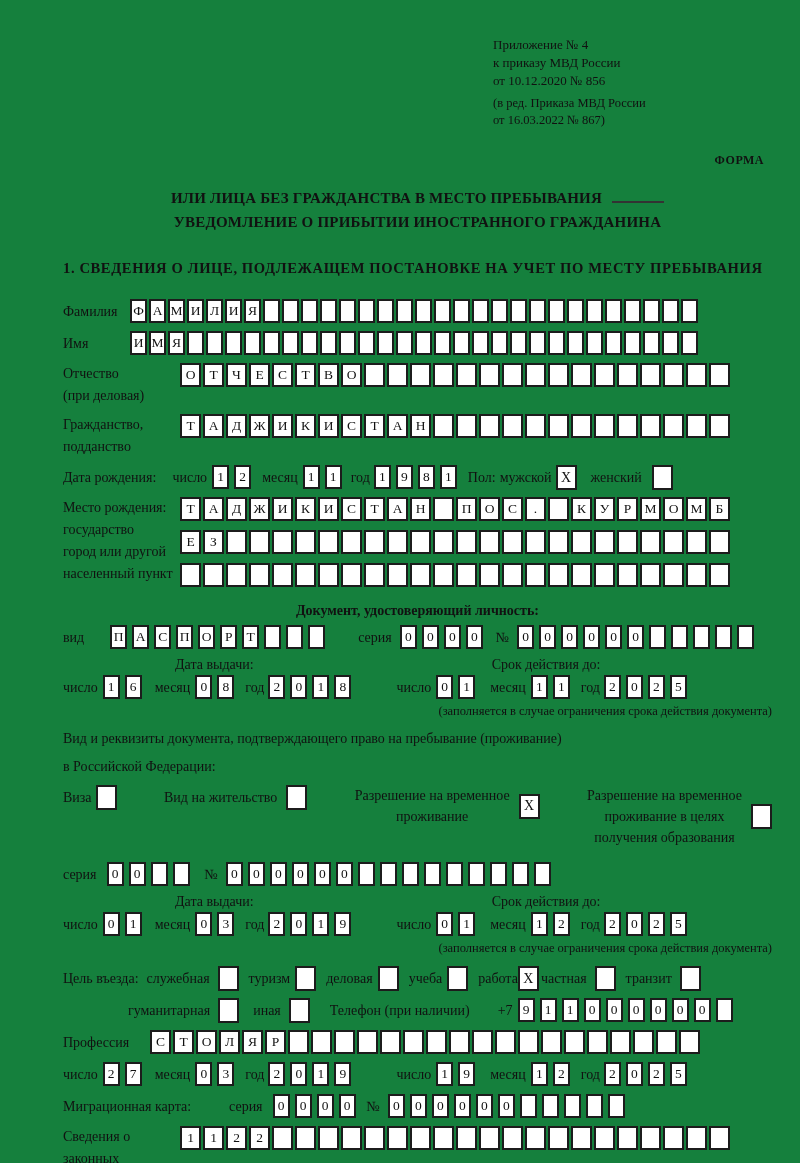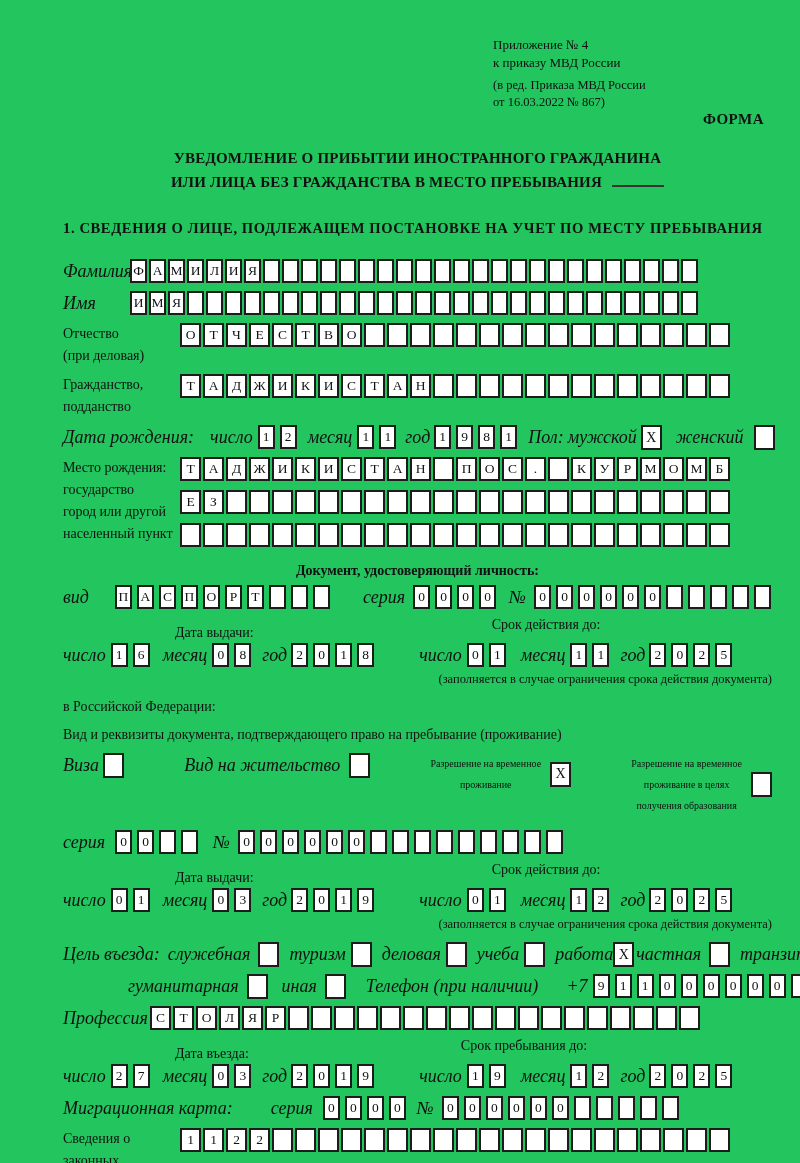--- a/index.html
+++ b/index.html
@@ -1,90 +1,91 @@
 <!DOCTYPE html>
 <html><head>
 <meta charset="utf-8">
 <style>
   html,body{margin:0;padding:0;background:#fff;}
   body{width:800px;height:1163px;font-family:"Liberation Serif","DejaVu Serif",serif;color:#111;overflow:hidden;}
-  .page{position:relative;width:800px;height:1163px;box-sizing:border-box;padding:36px 28px 0 63px;background:#22c55e;}
+  .page{position:relative;width:800px;height:1163px;box-sizing:border-box;padding:36px 28px 0 63px;background:#15803d;}
 
   
   .annex{margin-left:430px;width:250px;font-size:13px;line-height:18px;}
   .annex .edition{margin-top:5px;font-size:12.5px;line-height:17px;}
-  .forma{margin-top:0;text-align:right;padding-right:8px;font-weight:bold;font-size:15px;letter-spacing:.5px;}
+  .forma{margin-top:24px;text-align:right;padding-right:8px;font-weight:bold;font-size:12px;letter-spacing:.5px;}
 
   
   .title{margin-top:18px;text-align:center;font-weight:bold;font-size:15px;line-height:24px;letter-spacing:.2px;}
   .blank-line{display:inline-block;width:52px;border-bottom:2px solid #333;margin-left:10px;height:13px;}
   .sec-heading{margin-top:26px;margin-bottom:22px;font-weight:bold;font-size:14.6px;letter-spacing:.6px;white-space:nowrap;}
 
   
   .row{display:flex;align-items:flex-start;margin-bottom:7px;}
-  .lbl{font-size:18px;line-height:25px;white-space:nowrap;flex:none;font-style:italic;}
+  .lbl{font-size:14px;line-height:25px;white-space:nowrap;flex:none;}
   .lblcol{font-size:14px;line-height:22px;flex:none;}
   .w67{width:67px;}
   .w87{width:87px;}
   .w117{width:117px;}
   .cellrows{flex:none;}
   .cellrows .cells{margin-bottom:9px;}
 
   
   .cells{display:flex;flex:none;flex-wrap:nowrap;}
   .cell{flex:none;box-sizing:border-box;width:17px;height:24px;border:2px solid #1c1c1c;margin-right:2px;display:flex;align-items:center;justify-content:center;font-size:13.5px;background:#fff;}
   .lg .cell{width:21px;}
   .sp .cell{margin-right:5px;}
 
   
   .chk{flex:none;box-sizing:border-box;width:21px;height:25px;border:2px solid #1c1c1c;display:flex;align-items:center;justify-content:center;font-size:14px;background:#fff;}
 
   
   .dh{font-size:14px;white-space:nowrap;}
   .r-dh{display:flex;margin-bottom:2px;}
-  .r-dh .dh1{margin-left:112px;margin-top:8px;}
+  .r-dh .dh1{margin-left:112px;}
   .r-dh .dh2{margin-left:238px;}
   .r-dh3 .dh2{margin-left:212px;}
 
   .note-right{text-align:right;font-size:12.5px;margin:-3px 0 10px 0;}
   .center-bold{text-align:center;font-weight:bold;font-size:14px;margin:2px 0 6px 0;}
   .para{font-size:14px;margin-bottom:8px;line-height:20px;}
 
   
   .r-permits{justify-content:space-between;margin:4px 0 14px 0;}
   .opt{display:flex;align-items:center;flex:none;}
   .opt .chk{margin-left:9px;}
-  .optlines{text-align:center;font-size:10px;line-height:21px;}
+  .optlines{text-align:center;font-size:14px;line-height:21px;}
 
   
   .ml2{margin-left:2px;}.ml4{margin-left:4px;}.ml6{margin-left:6px;}.ml8{margin-left:8px;}
   .ml10{margin-left:10px;}.ml14{margin-left:14px;}
   .ml20{margin-left:20px;}.ml26{margin-left:26px;}.ml28{margin-left:28px;}
   .ml38{margin-left:38px;}.ml40{margin-left:40px;}.ml65{margin-left:65px;}
   .mr4{margin-right:4px;}.mr5{margin-right:5px;}.mr8{margin-right:8px;}.mr10{margin-right:10px;}
 </style>
 </head>
 <body>
 
 <div class="page">
 
   <div class="annex">
     <div>Приложение № 4</div>
     <div>к приказу МВД России</div>
+    <div>от 10.12.2020 № 856</div>
     <div class="edition">
       <div>(в ред. Приказа МВД России</div>
       <div>от 16.03.2022 № 867)</div>
     </div>
   </div>
 
   <div class="forma">ФОРМА</div>
 
   <div class="title">
+    <div><span>ИЛИ ЛИЦА БЕЗ ГРАЖДАНСТВА В МЕСТО ПРЕБЫВАНИЯ</span><span class="blank-line"></span></div>
     <div>УВЕДОМЛЕНИЕ О ПРИБЫТИИ ИНОСТРАННОГО ГРАЖДАНИНА</div>
-    <div><span>ИЛИ ЛИЦА БЕЗ ГРАЖДАНСТВА В МЕСТО ПРЕБЫВАНИЯ</span><span class="blank-line"></span></div>
   </div>
 
   <div class="sec-heading">1. СВЕДЕНИЯ О ЛИЦЕ, ПОДЛЕЖАЩЕМ ПОСТАНОВКЕ НА УЧЕТ ПО МЕСТУ ПРЕБЫВАНИЯ</div>
 
   <div class="row">
     <span class="lbl w67">Фамилия</span>
     <div class="cells">
         <div class="cell">Ф</div>
         <div class="cell">А</div>
         <div class="cell">М</div>
@@ -409,22 +410,22 @@
     <span class="lbl ml6 mr4">год</span>
     <div class="cells sp">
         <div class="cell">2</div>
         <div class="cell">0</div>
         <div class="cell">2</div>
         <div class="cell">5</div>
       </div>
   </div>
   <div class="note-right">(заполняется в случае ограничения срока действия документа)</div>
 
+  <div class="para">Вид и реквизиты документа, подтверждающего право на пребывание (проживание)</div>
   <div class="para">в Российской Федерации:</div>
-  <div class="para">Вид и реквизиты документа, подтверждающего право на пребывание (проживание)</div>
 
   <div class="row r-permits">
     <div class="opt">
       <span class="lbl">Виза</span>
       <div class="chk" style="margin-left:4px;"></div>
     </div>
     <div class="opt">
       <span class="lbl">Вид на жительство</span>
       <div class="chk"></div>
     </div>
@@ -577,24 +578,20 @@
         <div class="cell"></div>
         <div class="cell"></div>
         <div class="cell"></div>
         <div class="cell"></div>
         <div class="cell"></div>
         <div class="cell"></div>
         <div class="cell"></div>
       </div>
   </div>
 
-  <div class="r-dh r-dh3">
-    <span class="dh dh1">Дата въезда:</span>
-    <span class="dh dh2">Срок пребывания до:</span>
-  </div>
   <div class="row">
     <span class="lbl mr5">число</span>
     <div class="cells sp">
         <div class="cell">2</div>
         <div class="cell">7</div>
       </div>
     <span class="lbl ml8 mr5">месяц</span>
     <div class="cells sp">
         <div class="cell">0</div>
         <div class="cell">3</div>

